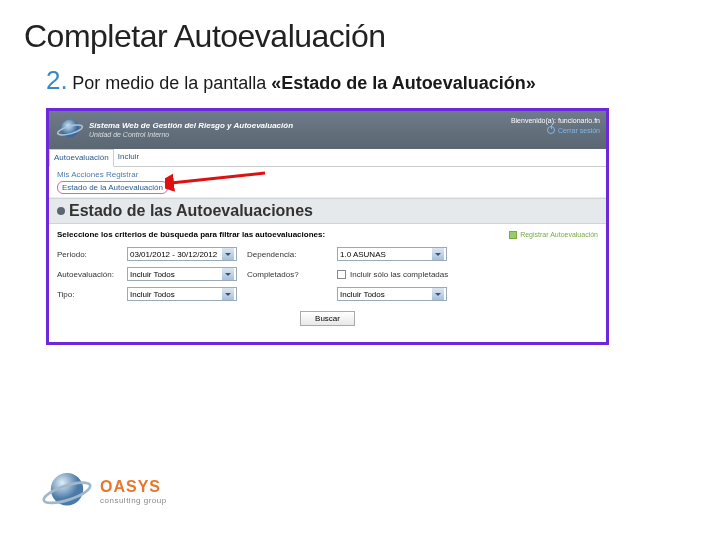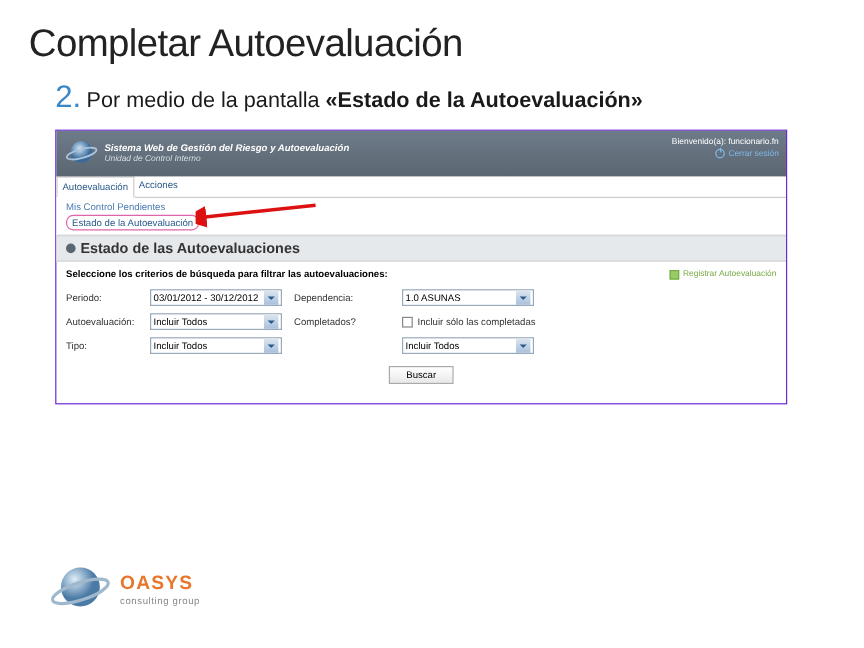--- a/index.html
+++ b/index.html
@@ -2,21 +2,21 @@
 <html><head>
 <meta charset="utf-8">
 <style>
   * { box-sizing: border-box; margin: 0; padding: 0; }
   body { width: 720px; height: 540px; font-family: Arial, sans-serif; background: #fff; position: relative; overflow: hidden; }
   .slide-title { font-family: 'Trebuchet MS', Arial, sans-serif; font-size: 32px; font-weight: 500; color: #222; padding: 18px 0 4px 24px; letter-spacing: -0.5px; }
   .step { padding: 6px 0 8px 46px; }
   .step-num { color: #3a88c8; font-size: 26px; font-weight: 400; display: inline; }
   .step-text { font-size: 18px; color: #1a1a1a; display: inline; }
   .step-text b { font-weight: bold; }
-  .screenshot { margin: 4px 0 0 46px; width: 610px; border: 1px solid #6d28d9; font-size: 9px; position: relative; }
+  .screenshot { margin: 4px 0 0 46px; width: 563px; border: 3px solid #6d28d9; font-size: 9px; position: relative; }
   .app-header { background: linear-gradient(#6e7b88,#5a6672); height: 38px; display: flex; align-items: center; padding: 0 6px; color: #fff; position: relative; }
   .app-logo-wrap { display: flex; align-items: center; gap: 4px; }
   .app-logo { width: 30px; height: 30px; }
   .app-title-block { line-height: 1.1; }
   .app-title { font-size: 8px; font-weight: bold; font-style: italic; }
   .app-subtitle { font-size: 7px; font-style: italic; color: #d8dde2; }
   .logo-text { font-size: 8px; font-weight: bold; letter-spacing: 1px; color: #e0e4e8; margin-top: 1px; }
   .header-right { position: absolute; right: 6px; top: 6px; text-align: right; font-size: 7px; }
   .welcome { color: #fff; margin-bottom: 2px; }
   .logout { color: #7fb8e8; display: flex; align-items: center; justify-content: flex-end; gap: 3px; }
@@ -24,21 +24,21 @@
   .logout-icon::after { content: ''; position: absolute; top: -2px; left: 3px; width: 1px; height: 4px; background: #7fb8e8; }
   .menubar { background: #fff; border-bottom: 1px solid #ccc; height: 18px; display: flex; }
   .menutab { padding: 3px 4px; font-size: 8px; color: #2a5a8a; cursor: pointer; }
   .menutab.active { border: 1px solid #ccc; border-bottom: 1px solid #fff; margin-bottom: -1px; background: #fff; }
   .submenu { background: #fff; border-bottom: 1px solid #eee; padding: 3px 8px; font-size: 8px; }
   .submenu-row1 { color: #4a7bb0; margin-bottom: 2px; }
   .submenu-row2 { display: inline-block; padding: 1px 4px; border: 1px solid #d6a; border-radius: 6px; color: #2a5a8a; font-size: 8px; position: relative; }
   .arrow-svg { position: absolute; left: 116px; top: 58px; pointer-events: none; }
   .page-head { background: #e6e9ec; border-top: 1px solid #cfd4d9; border-bottom: 1px solid #cfd4d9; padding: 3px 8px; display: flex; align-items: center; gap: 4px; }
   .page-head-dot { width: 8px; height: 8px; background: #5a6672; border-radius: 50%; }
-  .page-head-title { font-size: 12px; font-weight: bold; color: #333; }
+  .page-head-title { font-size: 16px; font-weight: bold; color: #333; }
   .instruct { padding: 6px 8px 4px 8px; font-size: 8px; font-weight: bold; display: flex; justify-content: space-between; align-items: center; }
   .register { font-size: 7px; color: #7a4; font-weight: normal; display: flex; align-items: center; gap: 3px; }
   .register-icon { width: 8px; height: 8px; background: #9c6; border: 1px solid #7a4; }
   .filters { padding: 4px 8px 8px 8px; }
   .filter-row { display: flex; margin-bottom: 6px; align-items: center; }
   .fl { font-size: 8px; color: #333; }
   .col-lbl1 { width: 70px; }
   .col-fld1 { width: 120px; }
   .col-lbl2 { width: 90px; }
   .col-fld2 { width: 120px; }
@@ -90,25 +90,25 @@
       <div class="welcome">Bienvenido(a): funcionario.fn</div>
       <div class="logout">
         <span class="logout-icon"></span>
         <span>Cerrar sesión</span>
       </div>
     </div>
   </div>
 
   <div class="menubar">
     <div class="menutab active">Autoevaluación</div>
-    <div class="menutab">Acciones</div>
+    <div class="menutab">Incluir</div>
   </div>
 
   <div class="submenu">
-    <div class="submenu-row1">Mis Control Pendientes</div>
+    <div class="submenu-row1">Mis Acciones Registrar</div>
     <div class="submenu-row2">Estado de la Autoevaluación</div>
   </div>
 
   <svg class="arrow-svg" width="120" height="24">
     <defs>
         <marker id="ah" markerWidth="8" markerHeight="8" refX="1" refY="3" orient="auto">
           <path d="M0,0 L0,6 L7,3 z" fill="#d11"></path>
         </marker>
       </defs>
     <line x1="100" y1="4" x2="6" y2="14" stroke="#d11" stroke-width="3" marker-end="url(#ah)"></line>

